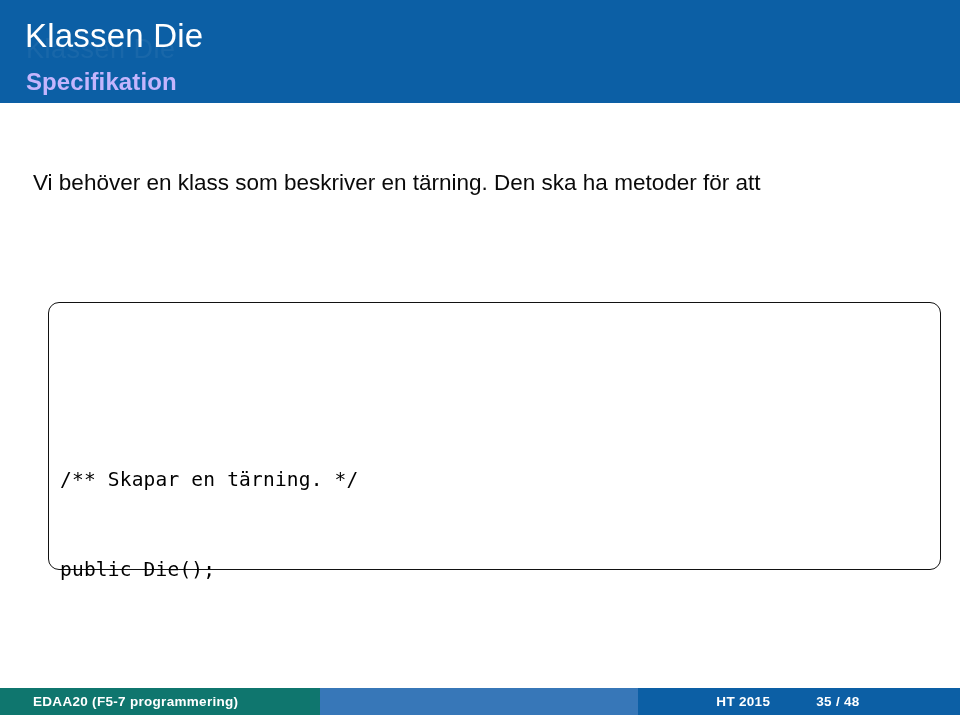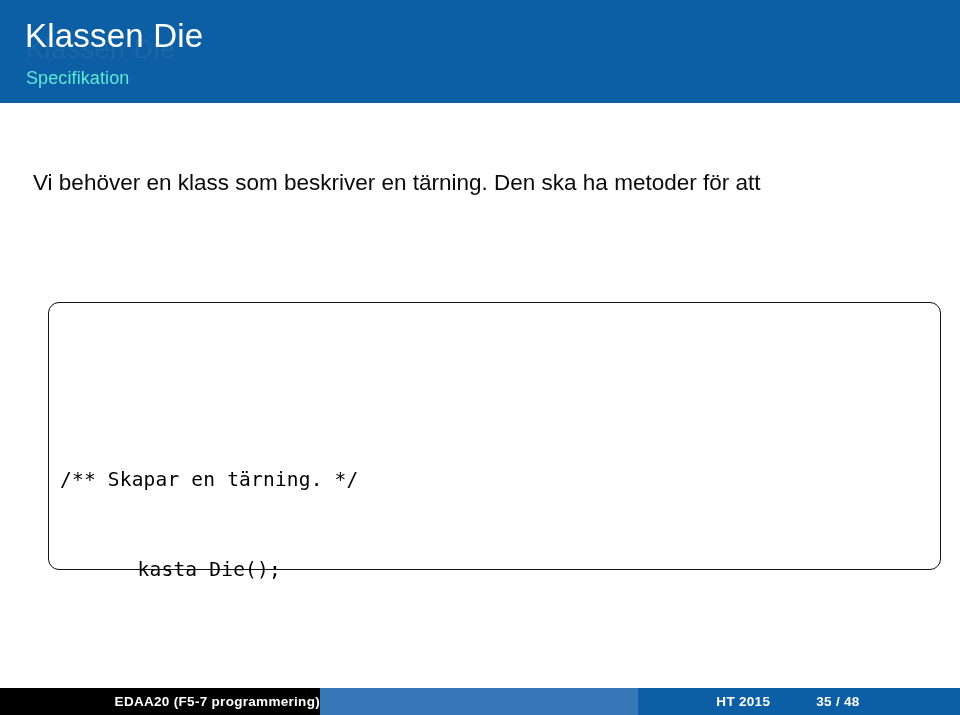--- a/index.html
+++ b/index.html
@@ -43,23 +43,23 @@
     font-weight: 400;
     color: #FFFFFF;
     letter-spacing: 0.2px;
     line-height: 1.1;
     white-space: nowrap;
   }
   #slide-subtitle {
     position: absolute;
     left: 26px;
     top: 68px;
-    font-size: 18px;
-    font-weight: 400;
-    color: #5eead4;
+    font-size: 24px;
+    font-weight: 700;
+    color: #c4b5fd;
     letter-spacing: 0.1px;
     white-space: nowrap;
   }
 
   
   #body-area {
     position: absolute;
     left: 0;
     top: 103px;
     width: 960px;
@@ -101,21 +101,20 @@
     top: 12px;
     font-family: "DejaVu Sans Mono", "Liberation Mono", monospace;
     font-size: 19.5px;
     line-height: 30px;
     color: #000000;
     white-space: pre;
     letter-spacing: 0.2px;
   }
   .code-group {
     margin-bottom: 18px;
-    text-align: center;
   }
   .code-group:last-child {
     margin-bottom: 0;
   }
   .code-line {
     display: block;
     white-space: pre;
   }
 
   
@@ -136,23 +135,22 @@
     font-size: 13.5px;
     font-weight: 700;
     color: #FFFFFF;
     letter-spacing: 0.3px;
     white-space: nowrap;
     overflow: hidden;
   }
   #footer-left {
     left: 0;
     width: 320px;
-    background: #000000;
+    background: #0f766e;
     padding-left: 33px;
-    justify-content: flex-end;
   }
   #footer-middle {
     left: 320px;
     width: 318px;
     background: #3777B8;
   }
   #footer-right {
     left: 638px;
     width: 322px;
     background: #0C5FA5;
@@ -176,21 +174,21 @@
 
   <div id="intro-paragraph">
     <span class="line">Vi behöver en klass som beskriver en tärning. Den ska ha metoder för att</span>
   </div>
 
   <div id="code-box">
     <div id="code-listing">
 
       <div class="code-group">
         <span class="code-line">/** Skapar en tärning. */</span>
-        <span class="code-line">kasta Die();</span>
+        <span class="code-line">public Die();</span>
       </div>
 
       
 
       
 
     </div>
   </div>
 
 </div>

